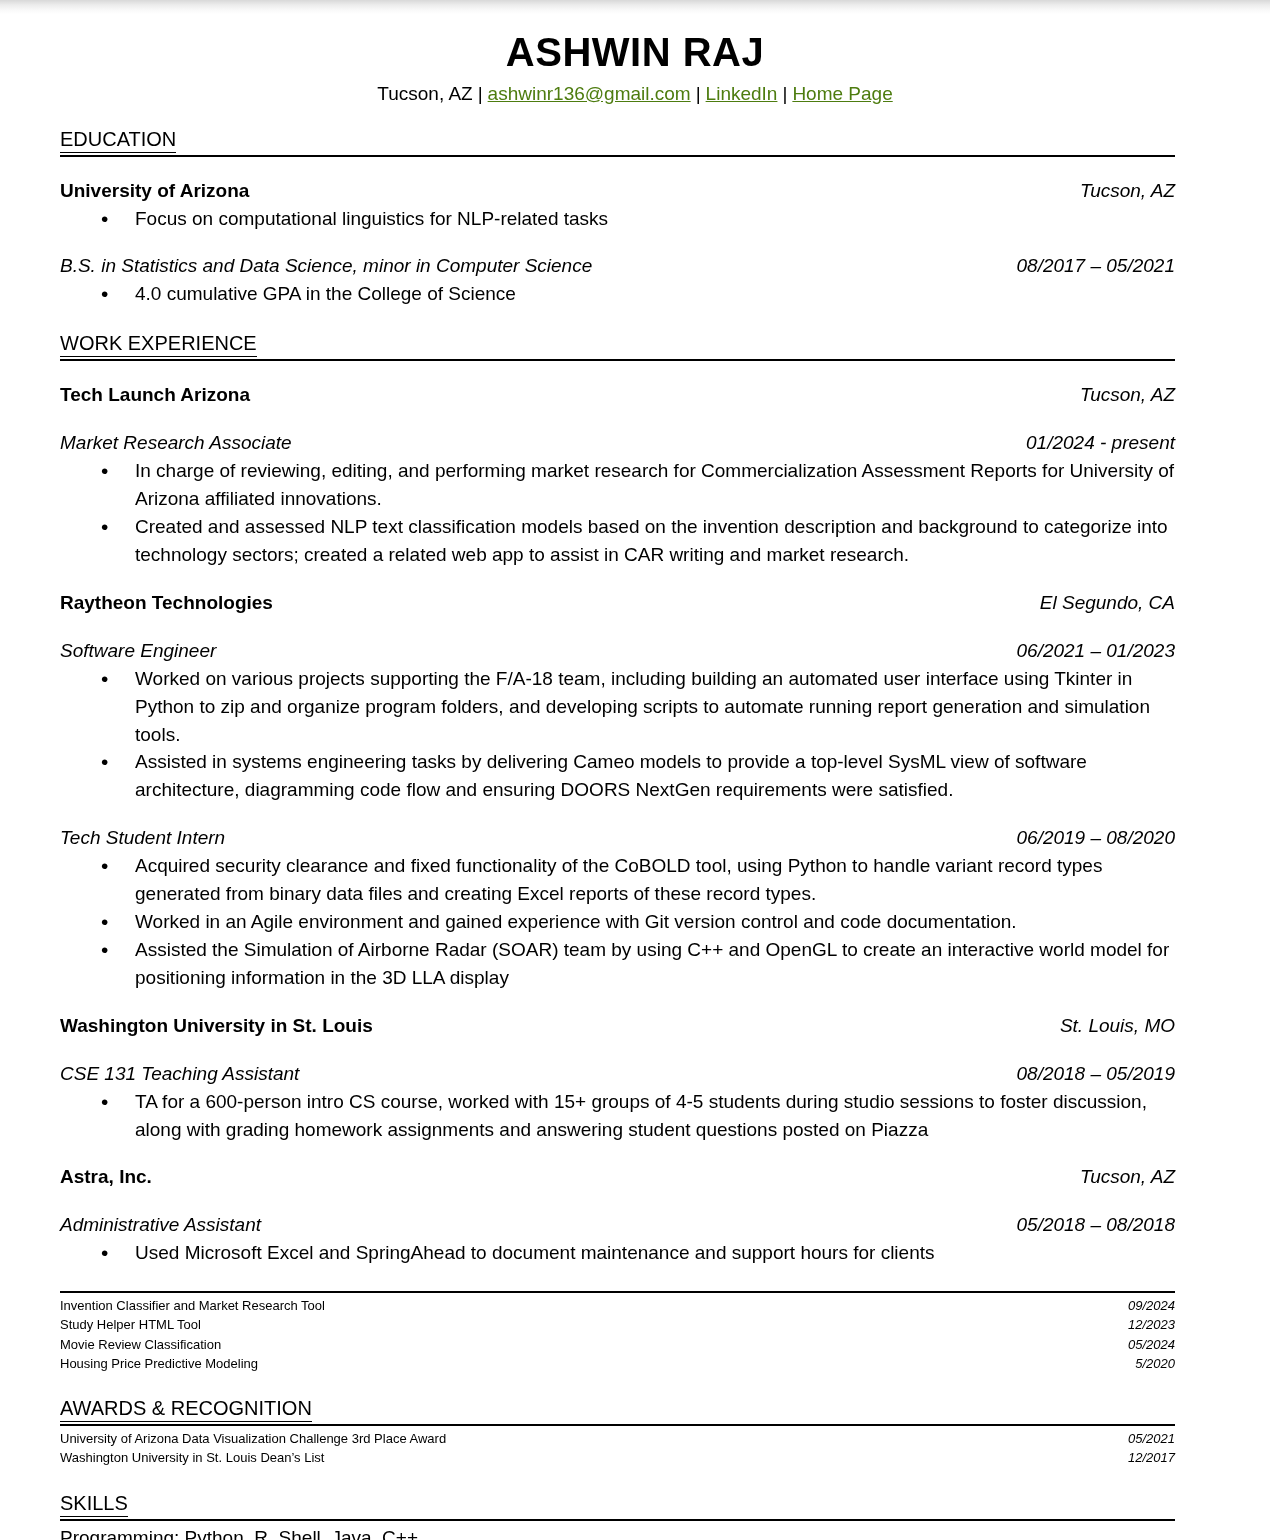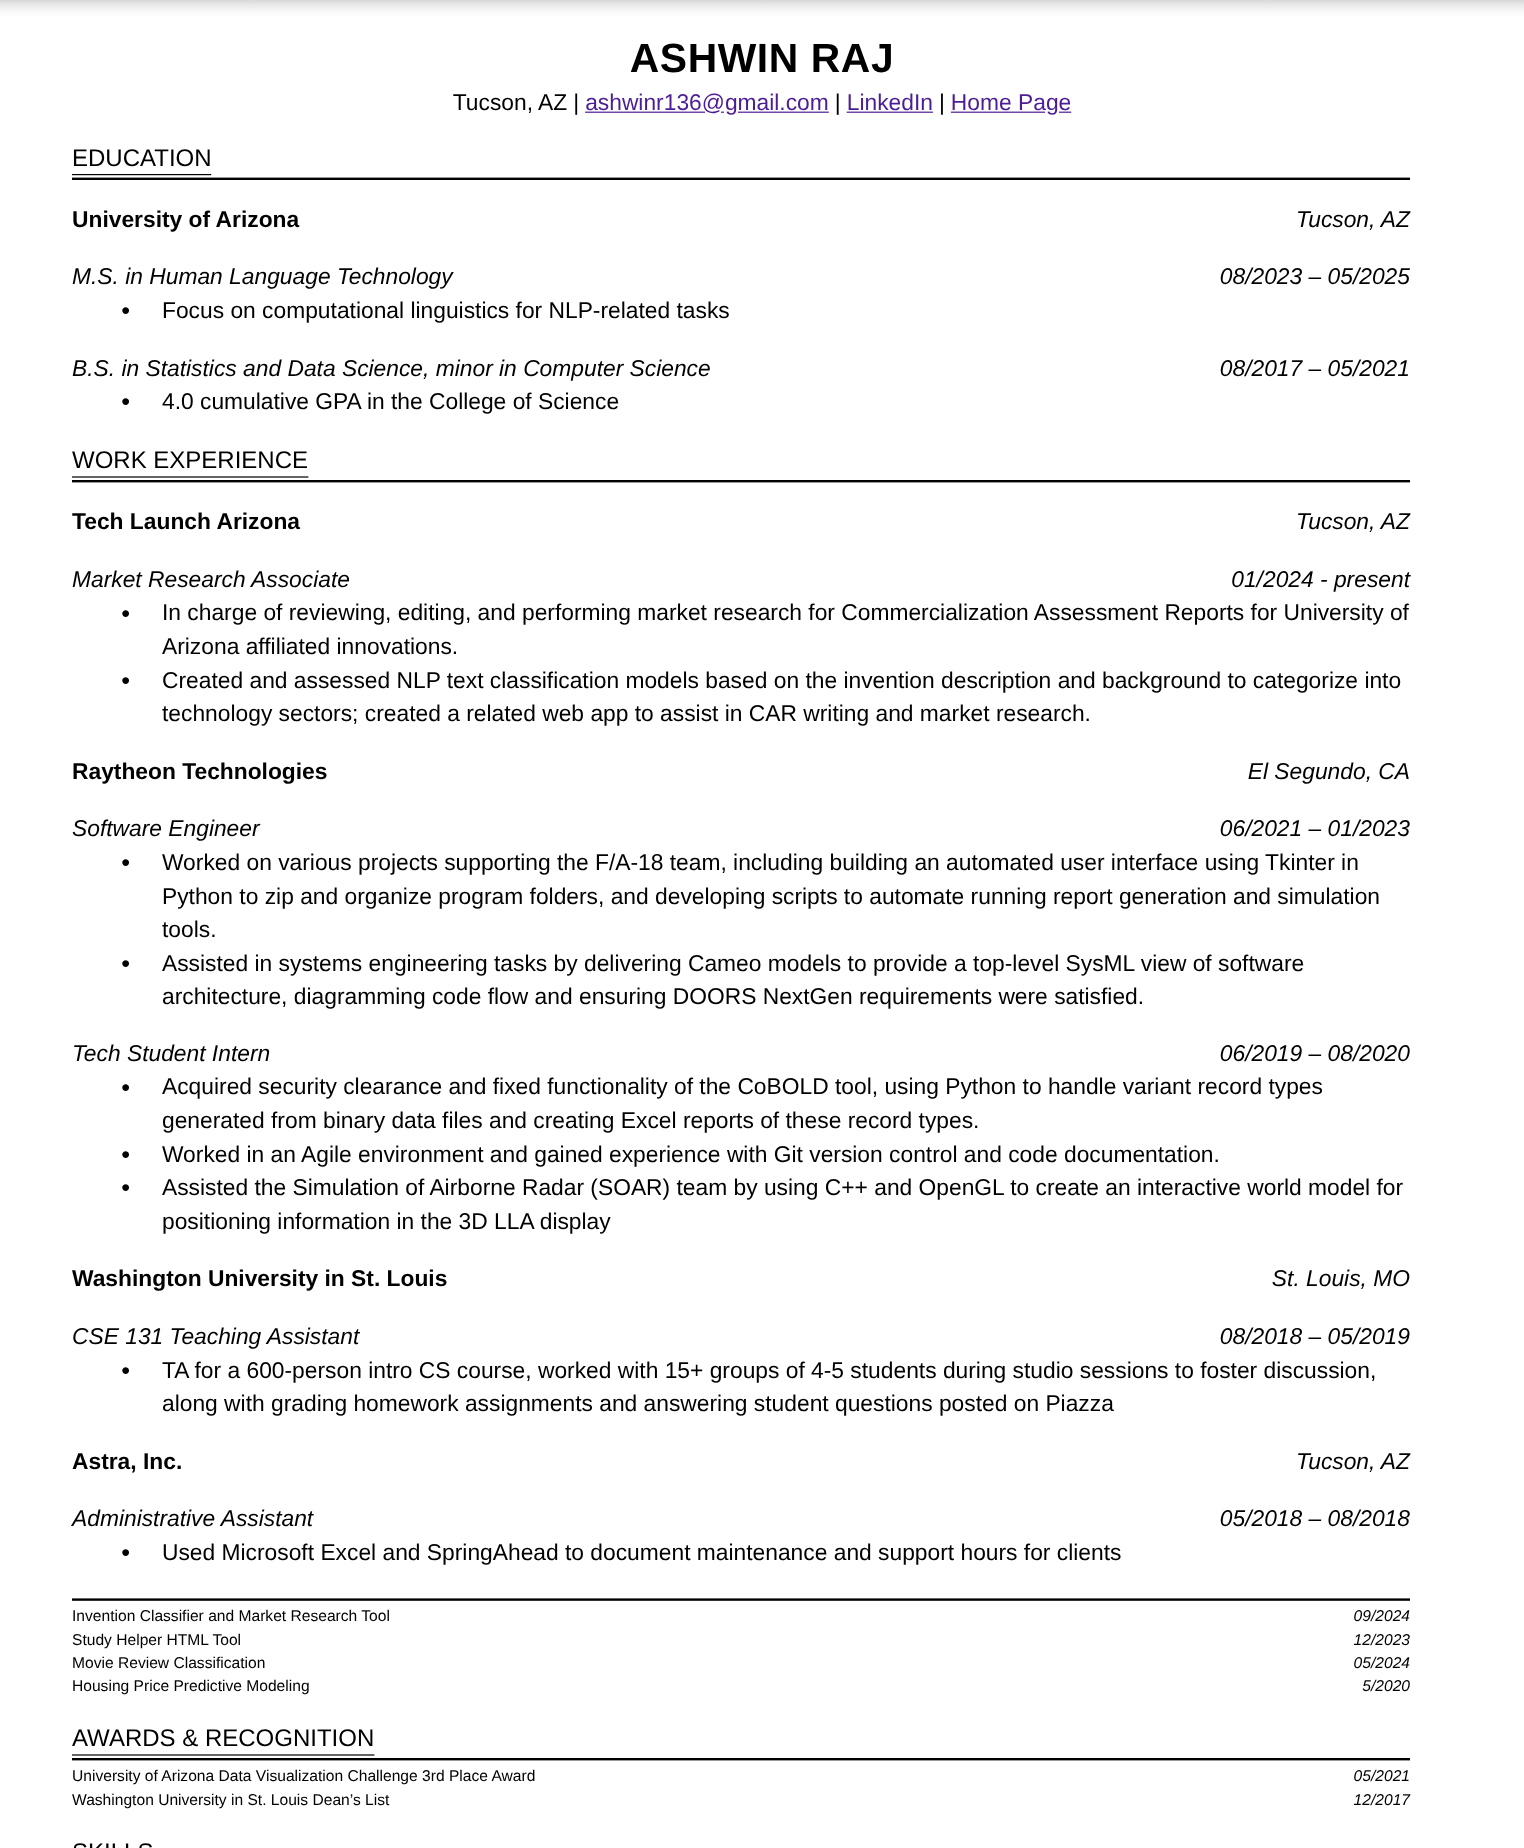--- a/index.html
+++ b/index.html
@@ -25,35 +25,35 @@
     pointer-events: none;
   }
   .sheet {
     position: relative;
     padding: 0;
   }
 
   
   .name {
     text-align: center;
-    font-size: 34px;
+    font-size: 40px;
     font-weight: bold;
     letter-spacing: 0.5px;
     margin: 30px 0 0 0;
     line-height: 1.12;
   }
   .contact {
     text-align: center;
     font-size: 19px;
     margin: 8px 0 0 0;
     line-height: 1.2;
   }
   .contact .sep { padding: 0 5px; color: #000; }
   .contact a, .contact .link {
-    color: #4c1d95;
+    color: #4d7c0f;
     text-decoration: underline;
   }
 
   
   .body-wrap {
     margin-top: 22px;
     padding-left: 60px;
     padding-right: 95px;
   }
 
@@ -155,24 +155,20 @@
   <div class="body-wrap">
 
     <div class="section first">
       <div class="section-head"><span class="word">EDUCATION</span></div>
       <div class="rule"></div>
 
       <div class="row">
         <span class="left org">University of Arizona</span>
         <span class="right loc">Tucson, AZ</span>
       </div>
-      <div class="row">
-        <span class="left role">M.S. in Human Language Technology</span>
-        <span class="right dates">08/2023 – 05/2025</span>
-      </div>
       <ul class="bullets">
         <li>Focus on computational linguistics for NLP-related tasks</li>
       </ul>
 
       <div class="row">
         <span class="left role">B.S. in Statistics and Data Science, minor in Computer Science</span>
         <span class="right dates">08/2017 – 05/2021</span>
       </div>
       <ul class="bullets">
         <li>4.0 cumulative GPA in the College of Science</li>

